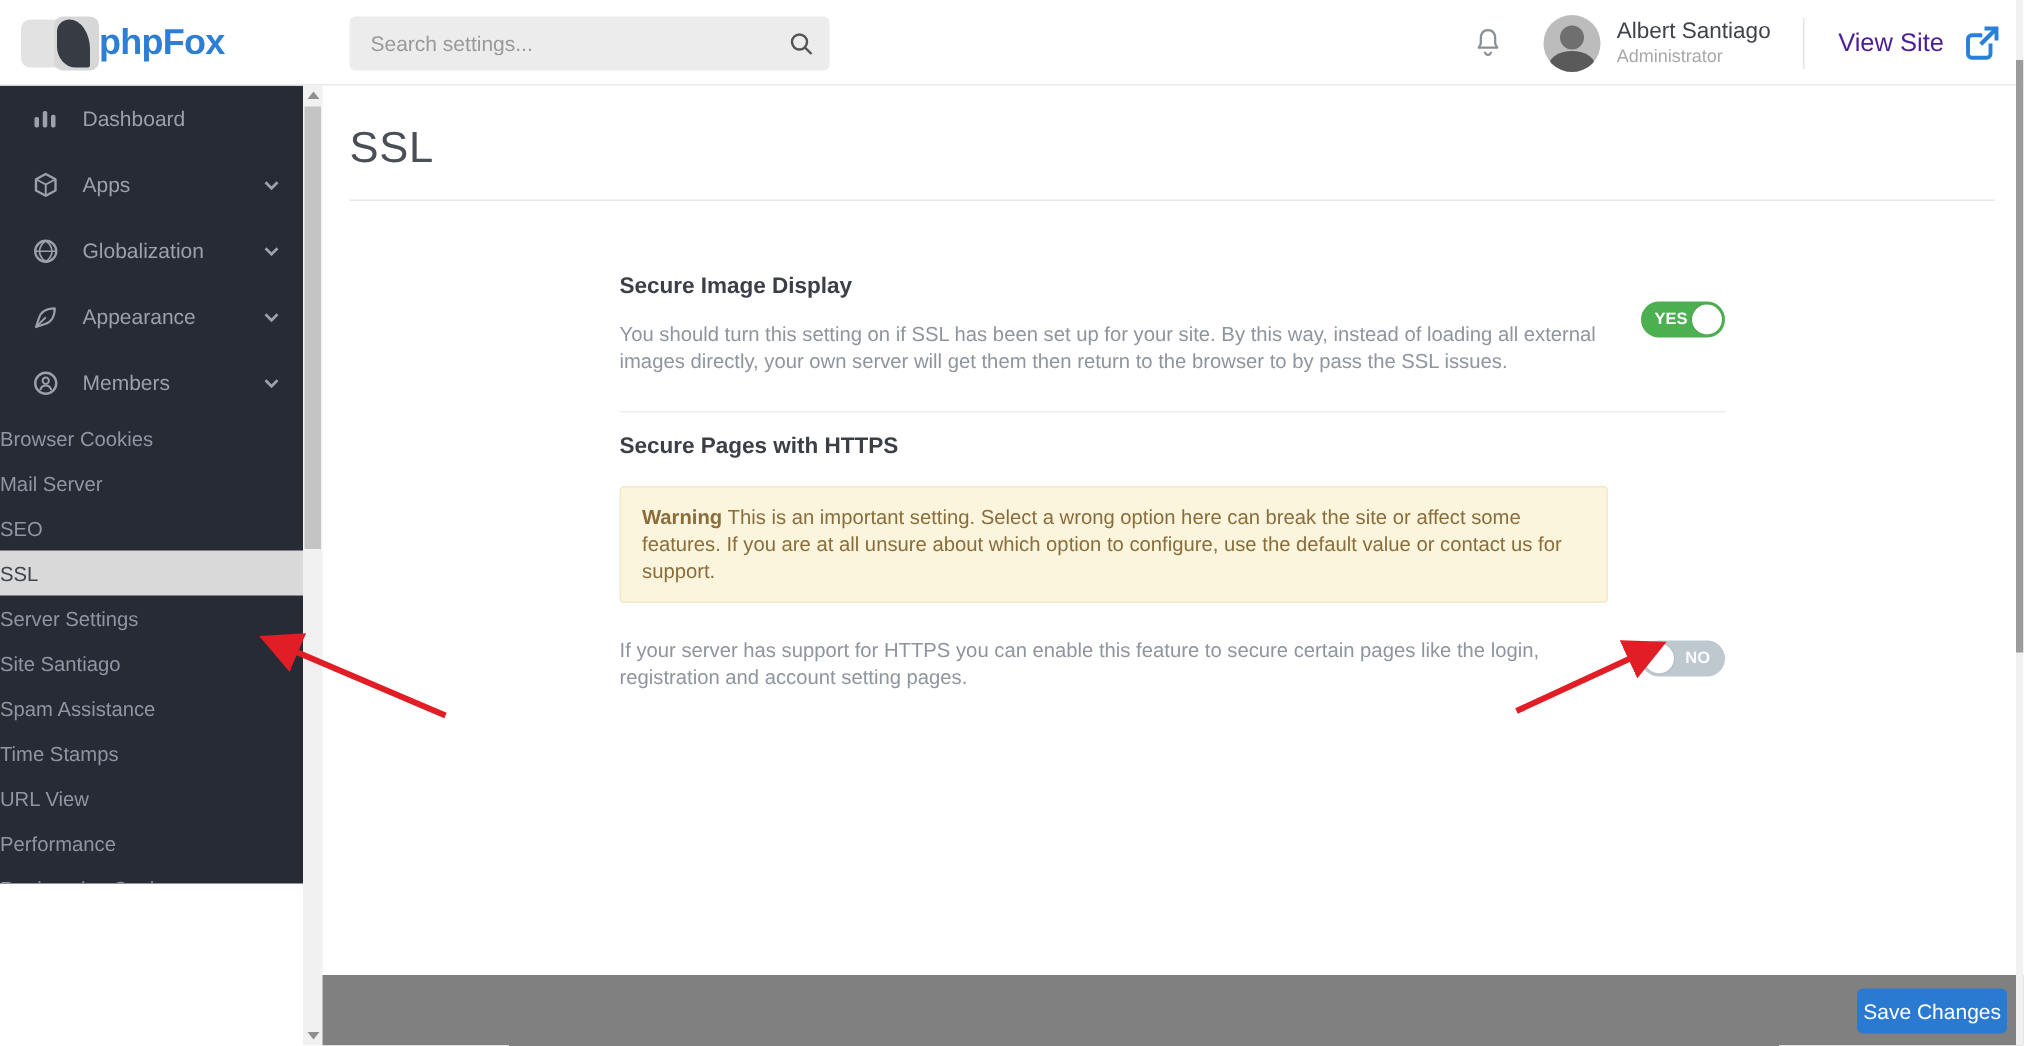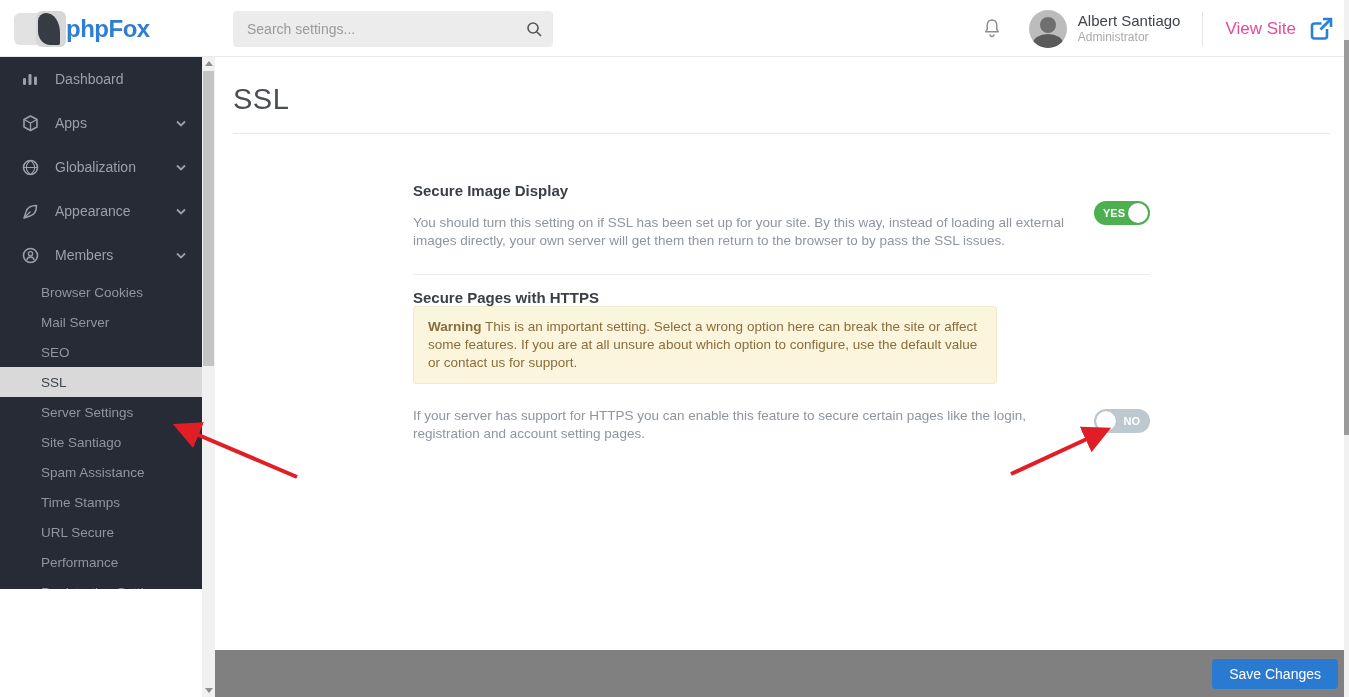--- a/index.html
+++ b/index.html
@@ -32,32 +32,32 @@
   .bell-wrap { margin-right:26px; cursor:pointer; display:flex; align-items:center; }
   .avatar { width:38px; height:38px; border-radius:50%; background:#bcbcbc; overflow:hidden;
             position:relative; margin-right:11px; cursor:pointer; flex:none; }
   .avatar .av-head { position:absolute; left:11px; top:7px; width:16px; height:16px; border-radius:50%; background:#6f6f6f; }
   .avatar .av-body { position:absolute; left:4px; top:24px; width:30px; height:18px; border-radius:50% 50% 0 0; background:#5a5a5a; }
   .user-meta { margin-right:22px; line-height:1.25; }
   .user-name { font-size:15px; color:#3f434b; }
   .user-role { font-size:12px; color:#a9a9a9; }
   .header-divider { width:1px; height:34px; background:#e4e4e4; margin-right:22px; }
   .view-site { display:flex; align-items:center; gap:12px; cursor:pointer; }
-  .view-site-label { font-size:17px; color:#ec4899; }
+  .view-site-label { font-size:17px; color:#4c1d95; }
 
   
   .sidebar { position:absolute; left:0; top:57px; width:202px; height:532px;
              background:#262b35; overflow:hidden; z-index:4; }
   .side-item { height:44px; display:flex; align-items:center; padding:0 16px 0 22px;
                color:#9aa1ab; font-size:14px; cursor:pointer; }
   .side-item .s-icn { width:19px; margin-right:14px; display:flex; align-items:center; }
   .side-item .s-label { flex:1; }
   .side-item.active { background:#2980d9; color:#fff; }
   .side-sub { }
-  .sub-item { height:30px; display:flex; align-items:center; padding-left:41px;
+  .sub-item { height:30px; display:flex; align-items:center; 
               color:#8f96a1; font-size:13.5px; cursor:pointer; }
   .sub-item.active { background:#d9d9d9; color:#3f444d; }
 
   
   .side-scroll { position:absolute; left:202px; top:57px; width:13px; height:640px;
                  background:#f1f1f1; z-index:4; }
   .side-scroll .thumb { position:absolute; left:1px; top:14px; width:11px; height:295px;
                         background:#c4c4c4; cursor:pointer; }
   .scroll-arrow { position:absolute; left:0; width:13px; height:13px; display:flex;
                   justify-content:center; align-items:center; cursor:pointer; }
@@ -76,22 +76,22 @@
 
   .form { margin:48px 0 0 198px; width:737px; }
   .setting-row { display:flex; align-items:flex-start; gap:14px; }
   .setting-text { flex:1; }
   .sec-heading { font-size:15px; font-weight:700; color:#3b4048; }
   .sec-desc { margin-top:15px; font-size:13.5px; line-height:18px; color:#8e959e; }
 
   .section-1 { padding-bottom:24px; border-bottom:1px solid #ededed; }
   .section-2 { padding-top:14px; }
 
-  .warnbox { background:#fbf5dd; border:1px solid #f3e9c8; border-radius:3px;
-             padding:11px 14px; font-size:13.5px; line-height:18px; color:#8a6d3b; width:584px; }
+  .warnbox { margin-top:18px; background:#fbf5dd; border:1px solid #f3e9c8; border-radius:3px;
+             padding:11px 14px; font-size:13.5px; line-height:18px; color:#8a6d3b; width:659px; }
   .warnbox b { font-weight:700; }
   .row-2 { margin-top:23px; }
   .row-2 .sec-desc { margin-top:0; }
 
   
   .toggle { width:56px; height:24px; border-radius:12px; position:relative; flex:none;
             cursor:pointer; margin-top:2px; }
   .toggle .knob { position:absolute; top:2px; width:20px; height:20px; border-radius:50%;
                   background:#fff; box-shadow:0 0 1px rgba(0,0,0,0.25); }
   .toggle .t-label { position:absolute; top:0; height:24px; line-height:24px; font-size:11px;
@@ -100,21 +100,21 @@
   .toggle.on .knob { right:2px; }
   .toggle.on .t-label { left:9px; }
   .toggle.off { background:#bdc9cf; }
   .toggle.off .knob { left:2px; }
   .toggle.off .t-label { right:10px; }
 
   
   .footer { position:absolute; left:215px; top:650px; width:1134px; height:47px;
             background:#808080; z-index:5; display:flex; align-items:center; justify-content:flex-end; }
   .save-btn { margin-right:11px; background:#2a7ad2; color:#fff; border:none; border-radius:4px;
-              height:30px; padding:0 17px; font-size:14px; cursor:pointer;
+              height:30px; padding:0 4px; font-size:14px; cursor:pointer;
               font-family:"Liberation Sans", sans-serif; }
 
   
   .page-scroll { position:absolute; right:0; top:0; width:5px; height:697px; background:#f1f1f1; z-index:6; }
   .page-scroll .pthumb { position:absolute; top:40px; left:0; width:5px; height:395px; background:#9b9b9b; cursor:pointer; }
 
   
   .annot { position:absolute; left:0; top:0; width:1349px; height:697px; z-index:9; pointer-events:none; }
 
   svg.icn { display:block; }
@@ -238,21 +238,21 @@
 
   <div class="side-sub">
     <div class="sub-item">Browser Cookies</div>
     <div class="sub-item">Mail Server</div>
     <div class="sub-item">SEO</div>
     <div class="sub-item active">SSL</div>
     <div class="sub-item">Server Settings</div>
     <div class="sub-item">Site Santiago</div>
     <div class="sub-item">Spam Assistance</div>
     <div class="sub-item">Time Stamps</div>
-    <div class="sub-item">URL Secure</div>
+    <div class="sub-item">URL View</div>
     <div class="sub-item">Performance</div>
     <div class="sub-item">Registration Settings</div>
   </div>
 </div>
 
 <div class="side-scroll">
   <div class="scroll-arrow up">
       <span class="tri-up"></span>
     </div>
   <div class="thumb"></div>

